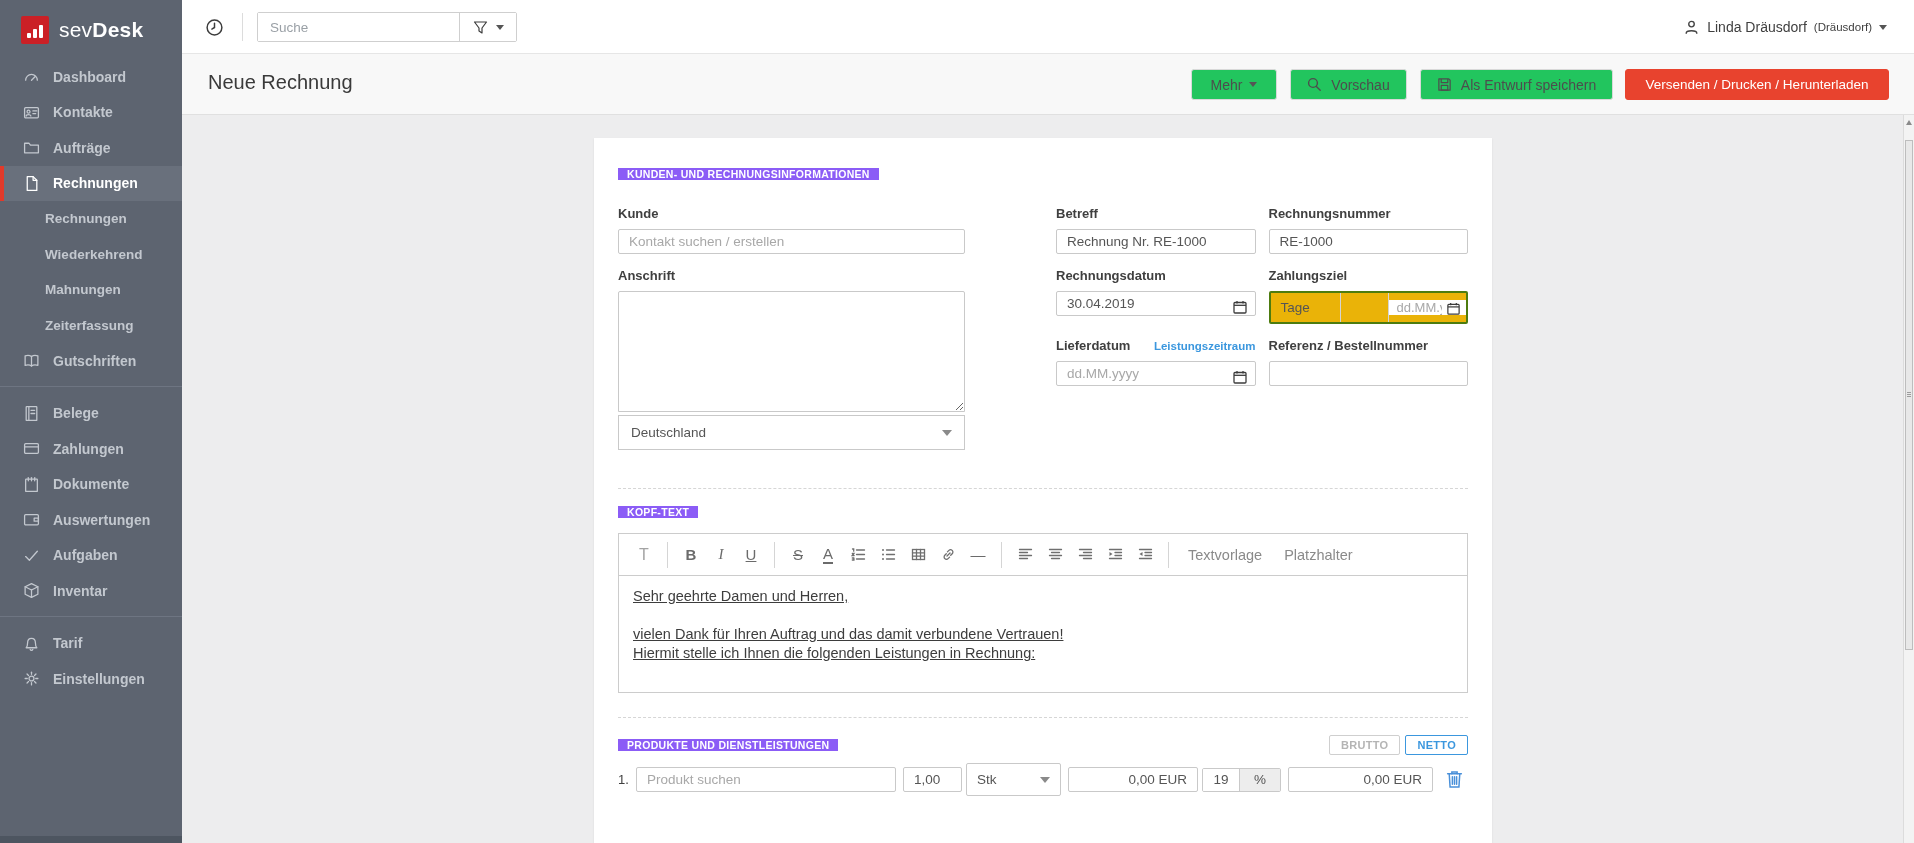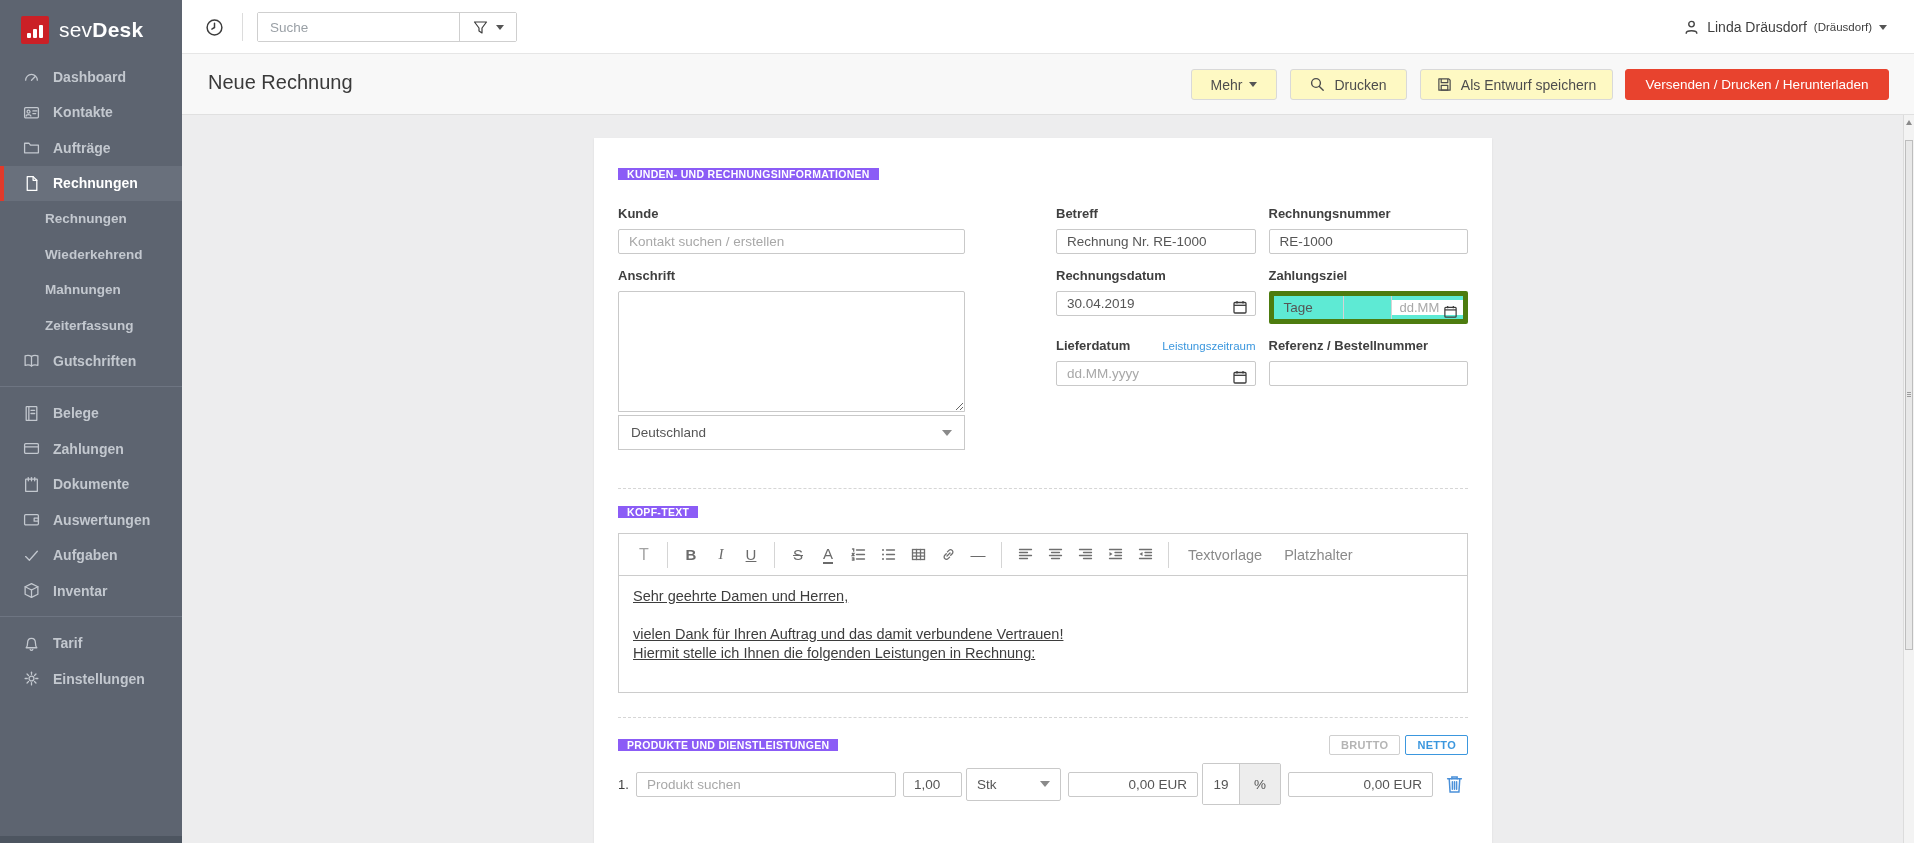--- a/index.html
+++ b/index.html
@@ -36,21 +36,21 @@
   .filter-btn { width:60px; border-left:1px solid #cfcfcf; display:flex; align-items:center; justify-content:center; gap:8px; cursor:pointer; background:#fff; }
   .user-menu { position:absolute; right:27px; top:0; height:54px; display:flex; align-items:center; gap:7px; cursor:pointer; }
   .user-name { font-size:14px; color:#3f3f3f; }
   .user-suffix { font-size:11.5px; color:#3f3f3f; }
   .caret { width:0; height:0; border-left:4px solid transparent; border-right:4px solid transparent; border-top:5px solid #555; display:inline-block; }
 
   
   .page-header { position:absolute; left:182px; top:54px; right:0; height:61px; background:#f8f8f8; border-bottom:1px solid #e0e0e0; }
   .page-title { position:absolute; left:26px; top:17px; font-size:20px; color:#3a3a3a; font-weight:400; }
   .header-actions { position:absolute; right:25px; top:15px; display:flex; align-items:center; }
-  .btn { height:31px; border:1px solid #d9d9d9; border-radius:3px; background:#fef9c3; color:#4d4d4d; font-size:14px; display:flex; align-items:center; justify-content:center; cursor:pointer; font-family:inherit; }
+  .btn { height:31px; border:1px solid #d9d9d9; border-radius:3px; background:#22c55e; color:#4d4d4d; font-size:14px; display:flex; align-items:center; justify-content:center; cursor:pointer; font-family:inherit; }
   .btn-more { width:86px; gap:7px; margin-right:13px; }
   .btn-preview { width:117px; gap:9px; margin-right:13px; }
   .btn-draft { width:193px; gap:9px; margin-right:12px; }
   .btn-send { width:264px; background:#e8432e; border:1px solid #e8432e; color:#fff; font-size:13.5px; }
 
   
   .content { position:absolute; left:182px; top:115px; right:0; bottom:0; background:#ededee; overflow:hidden; }
   .card { position:absolute; left:412px; top:23px; width:898px; background:#fff; box-shadow:0 1px 2px rgba(0,0,0,.08); padding:26px 24px 40px 24px; min-height:760px; }
   .section-badge { display:inline-block; background:#8b5cf6; color:#fff; font-size:10.5px; font-weight:700; letter-spacing:.3px; padding:0 9px; }
   .flabel { font-size:13px; font-weight:700; color:#3f3f3f; margin-bottom:8px; }
@@ -59,30 +59,30 @@
   .tinput::placeholder { color:#a8a8a8; }
   .date-wrap { position:relative; }
   .date-wrap .tinput { padding-right:30px; }
   .date-wrap .cal { position:absolute; right:8px; top:8px; }
   .info-grid { display:flex; margin-top:24px; }
   .col-left { width:347px; margin-right:91px; flex:0 0 auto; }
   .col-right { flex:1; display:grid; grid-template-columns:1fr 1fr; column-gap:13px; align-content:start; }
   .anschrift-ta { width:100%; height:121px; border:1px solid #c9c9c9; border-radius:2px 2px 0 0; resize:both; font-family:inherit; font-size:13.5px; color:#555; padding:8px 10px; outline:none; }
   .select-box { width:100%; height:35px; border:1px solid #c9c9c9; margin-top:-1px; display:flex; align-items:center; justify-content:space-between; padding:0 12px; font-size:13.5px; color:#555; cursor:pointer; background:#fff; }
   .sel-caret { width:0; height:0; border-left:5px solid transparent; border-right:5px solid transparent; border-top:6px solid #8a8a8a; }
-  .zz-group { display:flex; height:33px; border:5px solid #4d7c0f; border-radius:2px; overflow:hidden; background:#5eead4; }
+  .zz-group { display:flex; height:33px; border:2px solid #4d7c0f; border-radius:2px; overflow:hidden; background:#eab308; }
   .zz-seg { border-right:1px solid #d4d4d4; display:flex; align-items:center; }
   .zz-tage { width:70px; padding-left:10px; font-size:13.5px; color:#555; }
   .zz-empty { width:48px; }
   .zz-date { flex:1; border-right:none; position:relative; }
   .zz-date input { border:none; outline:none; width:100%; padding:0 24px 0 8px; font-size:13px; color:#555; font-family:inherit; }
   .zz-date input::placeholder { color:#a8a8a8; }
   .zz-date .cal { position:absolute; right:5px; top:8px; }
   .label-row { display:flex; justify-content:space-between; align-items:baseline; }
-  .blue-link { color:#3b97de; font-size:11.5px; font-weight:400; cursor:pointer; text-decoration:none; }
+  .blue-link { color:#3b97de; font-size:11.5px; font-weight:700; cursor:pointer; text-decoration:none; }
   .dashed-sep { border:none; border-top:1px dashed #d6d6d6; margin-top:24px; }
 
   
   .kopf-badge { margin-top:17px; }
   .editor-toolbar { margin-top:13px; height:43px; border:1px solid #cccccc; display:flex; align-items:center; padding:0 6px 0 10px; }
   .tb-btn { min-width:26px; height:28px; display:flex; align-items:center; justify-content:center; cursor:pointer; color:#6b6b6b; font-size:15px; margin:0 2px; }
   .tb-t { color:#a3a3a3; font-size:16px; }
   .tb-b { font-weight:700; }
   .tb-i { font-style:italic; font-family:"Liberation Serif",serif; }
   .tb-u { text-decoration:underline; }
@@ -110,21 +110,21 @@
   .c-price { width:130px; flex:0 0 auto; margin-right:4px; }
   .c-ust { width:79px; flex:0 0 auto; margin-right:7px; }
   .c-total { width:145px; flex:0 0 auto; margin-right:13px; }
   .c-trash { width:22px; flex:0 0 auto; }
   .col-label { font-weight:700; color:#3f3f3f; white-space:nowrap; }
   .col-label .suffix { font-weight:400; color:#6f6f6f; }
   .ta-right { text-align:right; padding-right:8px; }
   .row-num { font-size:13px; color:#3f3f3f; }
   .tinput.num-right { text-align:right; }
   .unit-select { height:33px; border:1px solid #c9c9c9; border-radius:2px; display:flex; align-items:center; justify-content:space-between; padding:0 10px; font-size:13.5px; color:#555; cursor:pointer; background:#fff; }
-  .ust-group { display:flex; height:42px; border:1px solid #c9c9c9; border-radius:2px; overflow:hidden; background:#fff; }
+  .ust-group { display:flex; height:24px; border:1px solid #c9c9c9; border-radius:2px; overflow:hidden; background:#fff; }
   .ust-val { width:36px; border:none; outline:none; text-align:center; font-size:13.5px; color:#555; font-family:inherit; }
   .ust-pct { flex:1; background:#ededed; border-left:1px solid #c9c9c9; display:flex; align-items:center; justify-content:center; font-size:13.5px; color:#555; cursor:pointer; }
   .trash-btn { cursor:pointer; display:flex; align-items:center; }
   .trash-btn svg { stroke:#4a90d9; fill:none; stroke-width:1.4; stroke-linecap:round; }
 
   
   .scrollbar { position:absolute; right:0; top:115px; bottom:0; width:11px; background:#f3f3f3; border-left:1px solid #dcdcdc; }
   .sb-arrow { position:absolute; top:5px; left:2px; width:0; height:0; border-left:3.5px solid transparent; border-right:3.5px solid transparent; border-bottom:5px solid #8a8a8a; }
   .sb-thumb { position:absolute; top:25px; left:1px; width:8px; height:510px; background:#e8e8e8; border:1px solid #bdbdbd; }
   .sb-grip { position:absolute; top:250px; left:1px; right:1px; }
@@ -324,21 +324,21 @@
   <div class="header-actions">
     <button class="btn btn-more">
       <span>Mehr</span>
       <span class="caret"></span>
     </button>
     <button class="btn btn-preview">
       <svg width="15" height="15" viewBox="0 0 15 15" fill="none" stroke="#4d4d4d" stroke-width="1.4" stroke-linecap="round">
           <circle cx="6" cy="6" r="4.4"></circle>
           <line x1="9.4" y1="9.4" x2="13.2" y2="13.2"></line>
         </svg>
-      <span>Drucken</span>
+      <span>Vorschau</span>
     </button>
     <button class="btn btn-draft">
       <svg width="15" height="15" viewBox="0 0 16 16" fill="none" stroke="#4d4d4d" stroke-width="1.3" stroke-linejoin="round">
           <path d="M2 2 h10.5 L14 3.5 V14 H2 z"></path>
           <path d="M4.5 2 v4 h7 V2"></path>
           <rect x="4.5" y="9" width="7" height="5"></rect>
         </svg>
       <span>Als Entwurf speichern</span>
     </button>
     <button class="btn btn-send">

